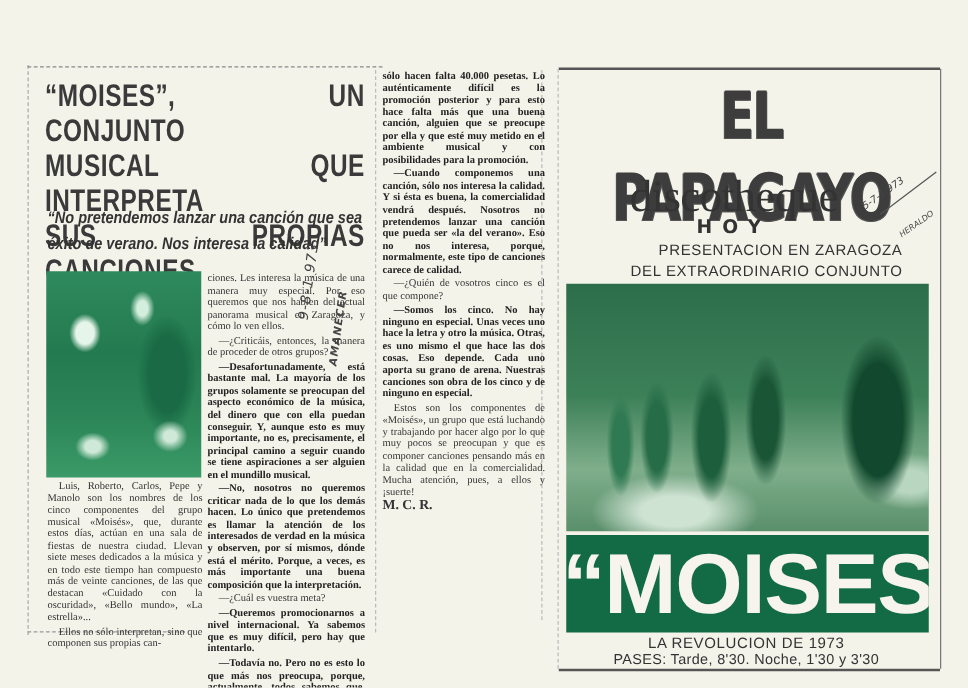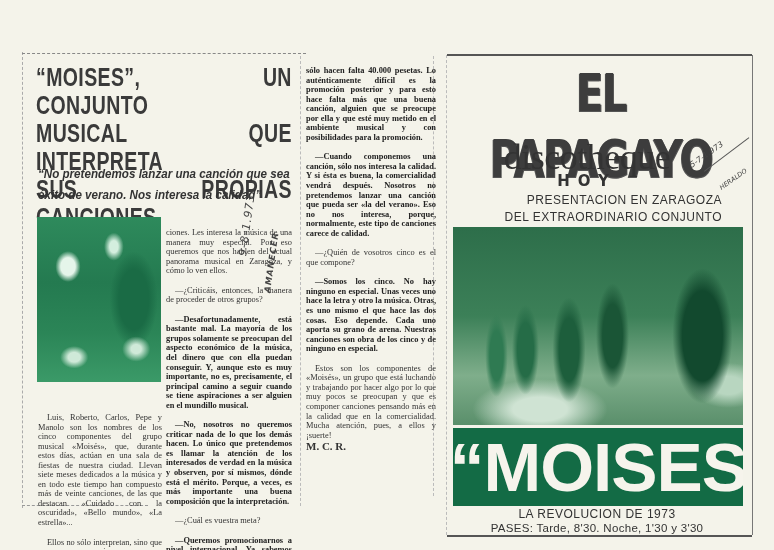--- a/index.html
+++ b/index.html
@@ -50,24 +50,24 @@
       radial-gradient(ellipse 20px 16px at 30% 85%, #cfe9d8 0 30%, transparent 70%),
       radial-gradient(ellipse 20px 18px at 80% 80%, #cfe9d8 0 25%, transparent 70%),
       radial-gradient(ellipse 30px 60px at 78% 50%, #1a6b45 0 50%, transparent 80%),
       linear-gradient(180deg, #2e8a5c 0%, #247a50 40%, #2b8557 70%, #3b9a68 100%);
   }
   .body-text {
     font-family: "Liberation Serif", serif;
     font-size: 8.4px; line-height: 9.55px;
     color: #333; text-align: justify;
   }
-  .body-text p { margin: 10px 0 2px 0; text-indent: 9px; }
+  .body-text p { margin: 0 0 2px 0; text-indent: 9px; }
   .body-text b { font-weight: bold; color: #222; }
   .col1a { left: 166px; top: 218px; width: 126px; }
-  .col1b { left: 38px; top: 403px; width: 124px; }
+  .col1b { left: 38px; top: 384px; width: 124px; }
   .col2 { left: 306px; top: 56px; width: 130px; }
   .signature { text-align: left; font-weight: bold; font-size: 11px; margin-top: 2px; padding-right: 18px; }
 
   .col-divider { width: 0; border-left: 1px dashed #bbb; }
   .handwritten {
     font-family: "DejaVu Sans", sans-serif; font-style: italic; color: #444;
   }
   .hw-date-left {
     left: 236px; top: 140px; font-size: 11px;
     transform: rotate(-82deg); transform-origin: left top;

